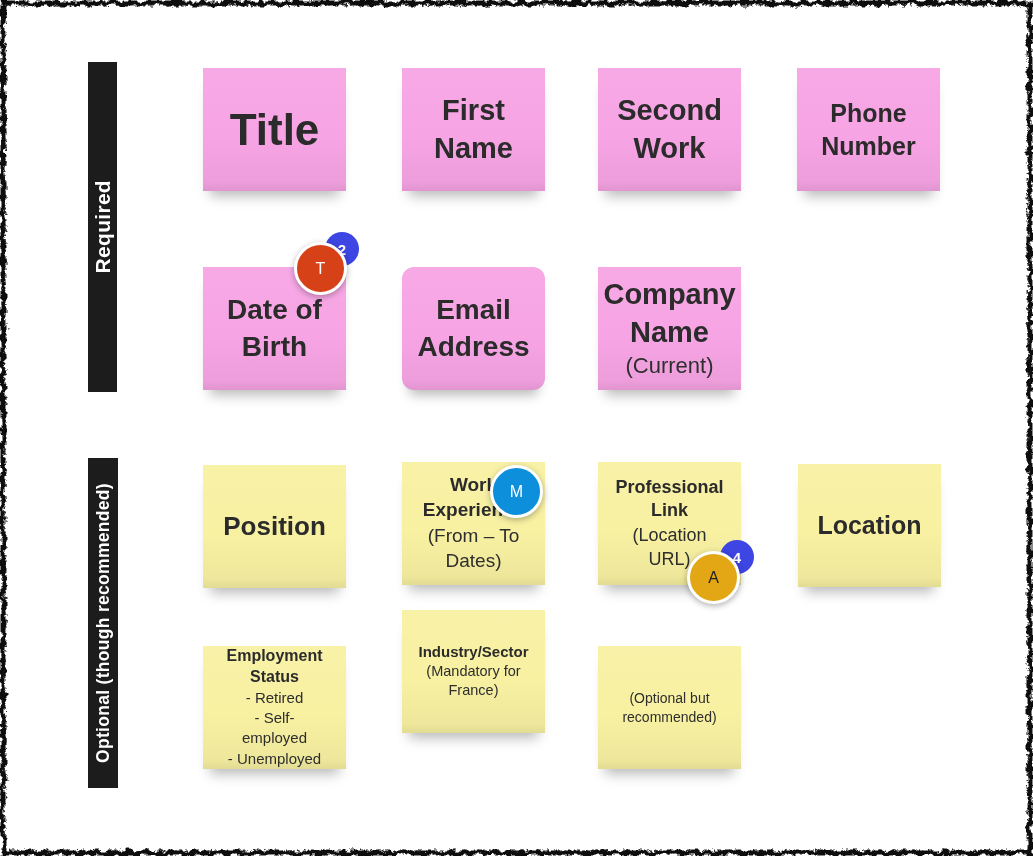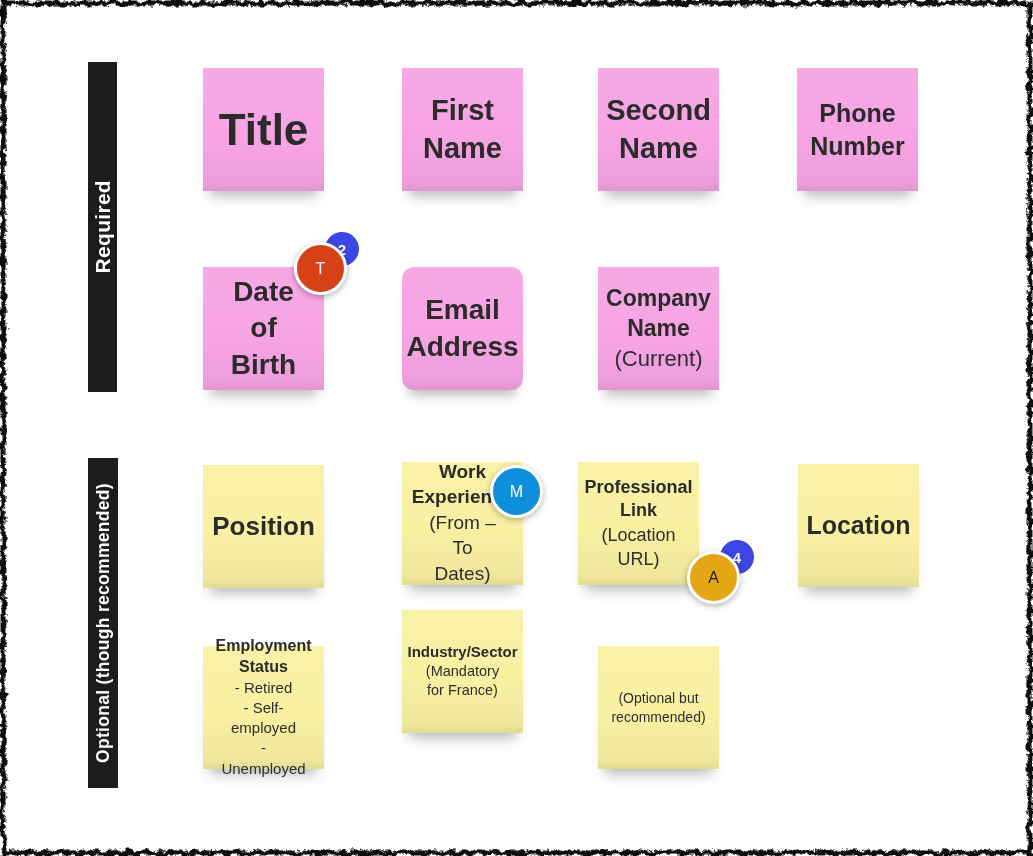--- a/index.html
+++ b/index.html
@@ -14,30 +14,30 @@
     position:absolute;display:flex;align-items:center;justify-content:center;
     z-index:1;
   }
   .bar-label{
     writing-mode:vertical-rl;transform:rotate(180deg);
     font-weight:700;white-space:nowrap;letter-spacing:.3px;
   }
 
   
   .note{
-    position:absolute;width:121px;height:123px;z-index:1;
+    position:absolute;width:143px;height:123px;z-index:1;
     display:flex;flex-direction:column;align-items:center;justify-content:center;
     text-align:center;padding:20px;box-sizing:border-box;
     background-image:linear-gradient(to bottom, rgba(255,255,255,.06), rgba(0,0,0,0) 55%, rgba(0,0,0,.04) 92%, rgba(0,0,0,.09));
     box-shadow:0 12px 12px -7px rgba(0,0,0,.28);
   }
   .nt{font-weight:700;color:#2b2b2b;line-height:1.3;}
   .ns{font-weight:400;color:#2e2e2e;line-height:1.35;white-space:pre-line;}
   .fs44{font-size:44px}.fs29{font-size:29px}.fs28{font-size:28px}.fs26{font-size:26px}
-  .fs25{font-size:25px}.fs23{font-size:23px}.fs22{font-size:22px}.fs19{font-size:19px}
+  .fs25{font-size:25px}.fs23{font-size:29px}.fs22{font-size:22px}.fs19{font-size:19px}
   .fs18{font-size:18px}.fs16{font-size:16px}.fs15{font-size:15px}
   .fs145{font-size:14.5px}.fs14{font-size:14px}
 
   
   .avatar{
     position:absolute;width:47px;height:47px;border-radius:50%;
     border:3px solid #ffffff;box-shadow:0 2px 6px rgba(0,0,0,.3);
     display:flex;align-items:center;justify-content:center;
     font-size:16px;z-index:4;
   }
@@ -77,21 +77,21 @@
 
   <div class="note" style="left: 203px; top: 68px; background-color: rgb(247, 164, 228);">
     <div class="nt fs44">Title</div>
   </div>
 
   <div class="note" style="left: 402px; top: 68px; background-color: rgb(247, 164, 228);">
     <div class="nt fs29">First Name</div>
   </div>
 
   <div class="note" style="left: 598px; top: 68px; background-color: rgb(247, 164, 228);">
-    <div class="nt fs29">Second Name</div>
+    <div class="nt fs29">Second Work</div>
   </div>
 
   <div class="note" style="left: 203px; top: 267px; background-color: rgb(247, 164, 228);">
     <div class="nt fs28">Date of Birth</div>
   </div>
 
   <div class="note" style="left: 797px; top: 68px; background-color: rgb(247, 164, 228);">
     <div class="nt fs25">Phone Number</div>
   </div>
 
@@ -106,21 +106,21 @@
 
   <div class="note" style="left: 203px; top: 465px; background-color: rgb(248, 241, 162);">
     <div class="nt fs26">Position</div>
   </div>
 
   <div class="note" style="left: 402px; top: 462px; background-color: rgb(248, 241, 162);">
     <div class="nt fs19">Work Experience</div>
     <div class="ns fs19">(From – To Dates)</div>
   </div>
 
-  <div class="note" style="left: 578px; top: 462px; background-color: rgb(248, 241, 162);">
+  <div class="note" style="left: 598px; top: 462px; background-color: rgb(248, 241, 162);">
     <div class="nt fs18">Professional Link</div>
     <div class="ns fs18">(Location URL)</div>
   </div>
 
   <div class="note" style="left: 203px; top: 646px; background-color: rgb(248, 241, 162);">
     <div class="nt fs16">Employment Status</div>
     <div class="ns fs15">- Retired
 - Self-employed
 - Unemployed</div>
   </div>

